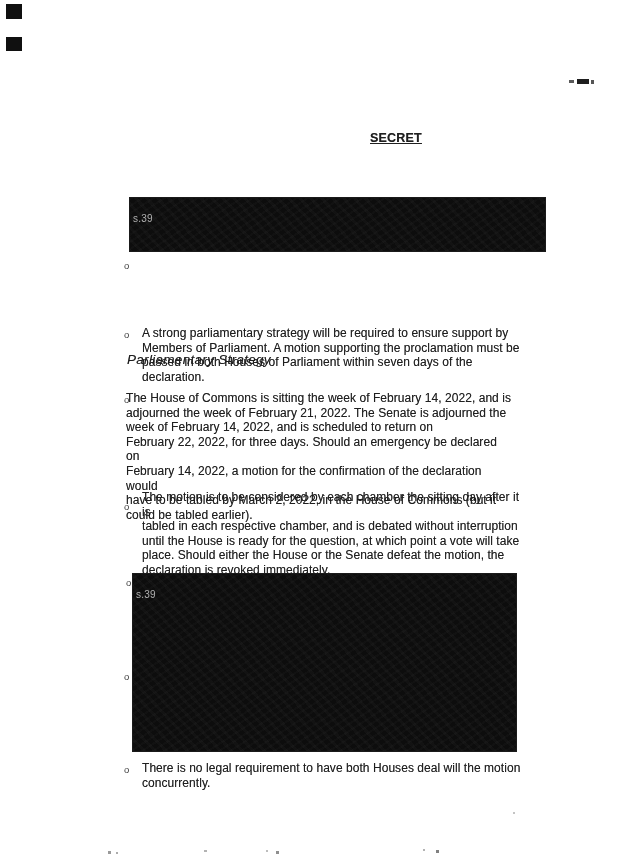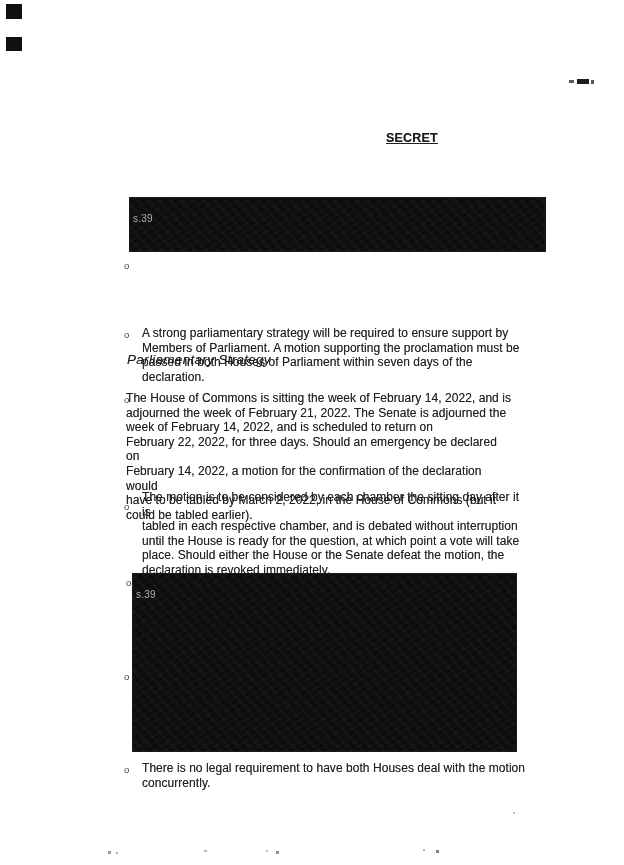--- a/index.html
+++ b/index.html
@@ -19,21 +19,20 @@
     letter-spacing:0.05px;
     text-shadow:0 0 0.3px rgba(30,30,30,0.55);
     width:385px;
   }
   .classification{
     font-size:12.5px;
     font-weight:bold;
     text-decoration:underline;
     letter-spacing:0.2px;
     text-shadow:0 0 0.3px rgba(20,20,20,0.6);
-    margin-left:16px;
   }
   .caveat{
     font-size:12px;
     line-height:14.3px;
     white-space:pre-line;
     text-shadow:0 0 0.3px rgba(30,30,30,0.5);
   }
   .section-heading{
     font-size:13.5px;
     font-style:italic;
@@ -105,21 +104,21 @@
 place. Should either the House or the Senate defeat the motion, the
 declaration is revoked immediately.</div>
 
   <div class="abs bullet-marker" style="left:126px;top:578px;">o</div>
   <div class="abs bullet-marker" style="left:124px;top:672px;">o</div>
   <div class="abs redaction" style="left:132px;top:573px;width:385px;height:179px;">
     <span class="redaction-label">s.39</span>
   </div>
 
   <div class="abs bullet-marker" style="left:124px;top:765px;">o</div>
-  <div class="abs body-text" style="left:142px;top:761px;">There is no legal requirement to have both Houses deal with the motion
+  <div class="abs body-text" style="left:142px;top:761px;">There is no legal requirement to have both Houses deal will the motion
 concurrently.</div>
 
   <div class="mark" style="left:108px;top:851px;width:3px;height:3px;background:#9a9a9a;"></div>
   <div class="mark" style="left:116px;top:852px;width:2px;height:2px;background:#ababab;"></div>
   <div class="mark" style="left:204px;top:850px;width:3px;height:2px;background:#b3b3b3;"></div>
   <div class="mark" style="left:266px;top:850px;width:2px;height:2px;background:#bdbdbd;"></div>
   <div class="mark" style="left:276px;top:851px;width:3px;height:3px;background:#8f8f8f;"></div>
   <div class="mark" style="left:423px;top:849px;width:2px;height:2px;background:#b3b3b3;"></div>
   <div class="mark" style="left:436px;top:850px;width:3px;height:3px;background:#808080;"></div>
   <div class="mark" style="left:513px;top:812px;width:2px;height:2px;background:#c4c4c4;"></div>

